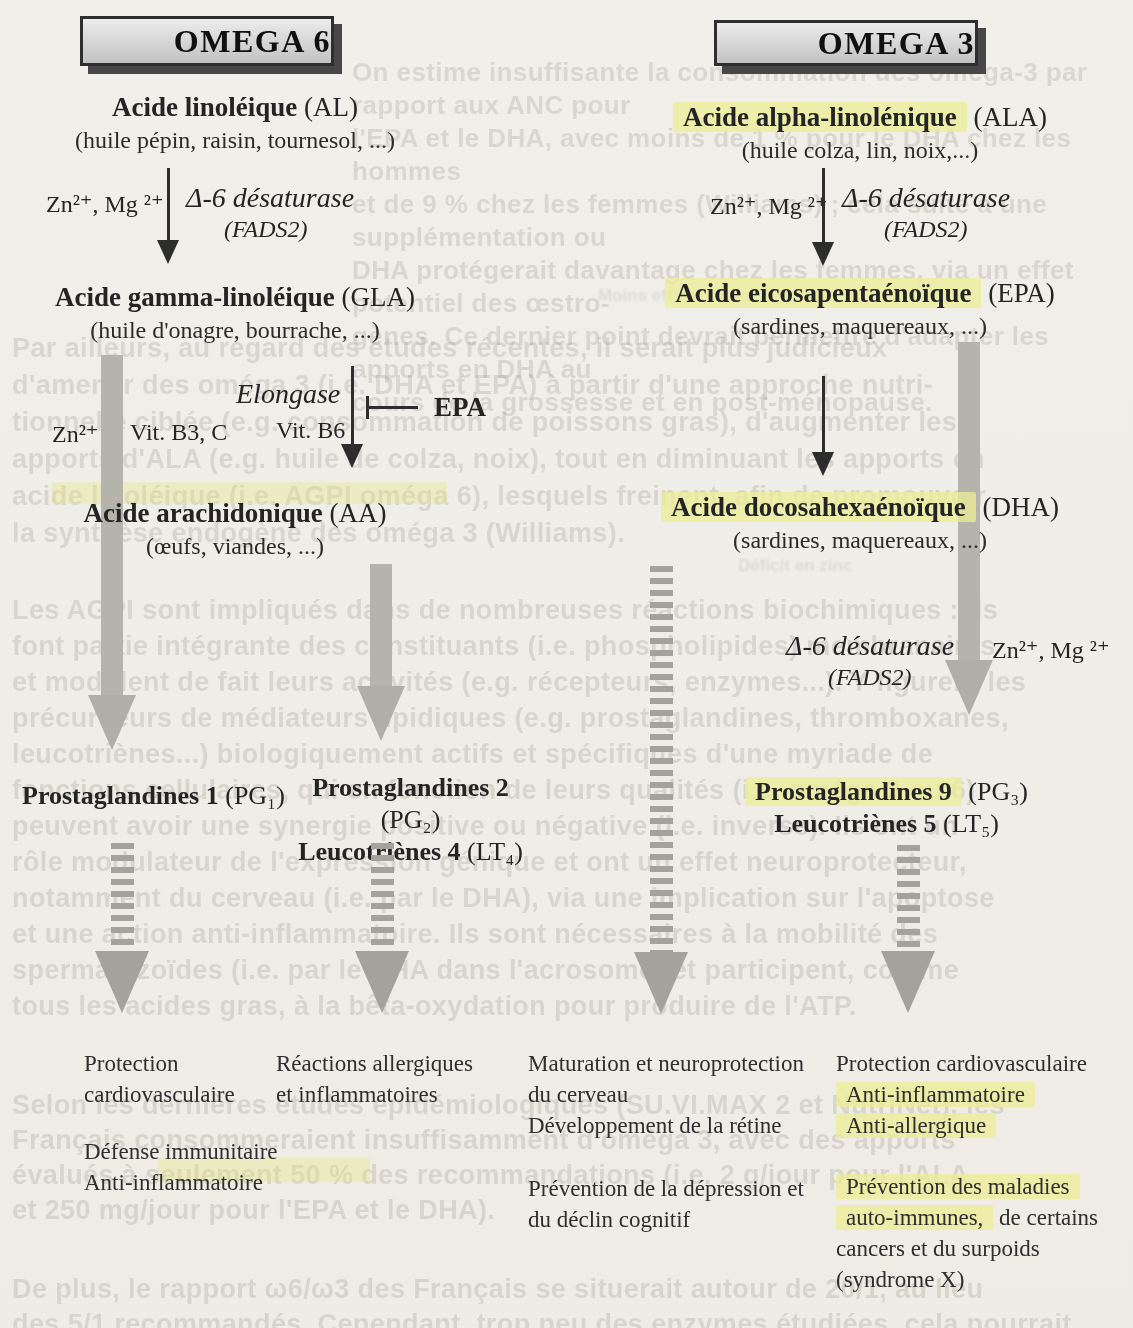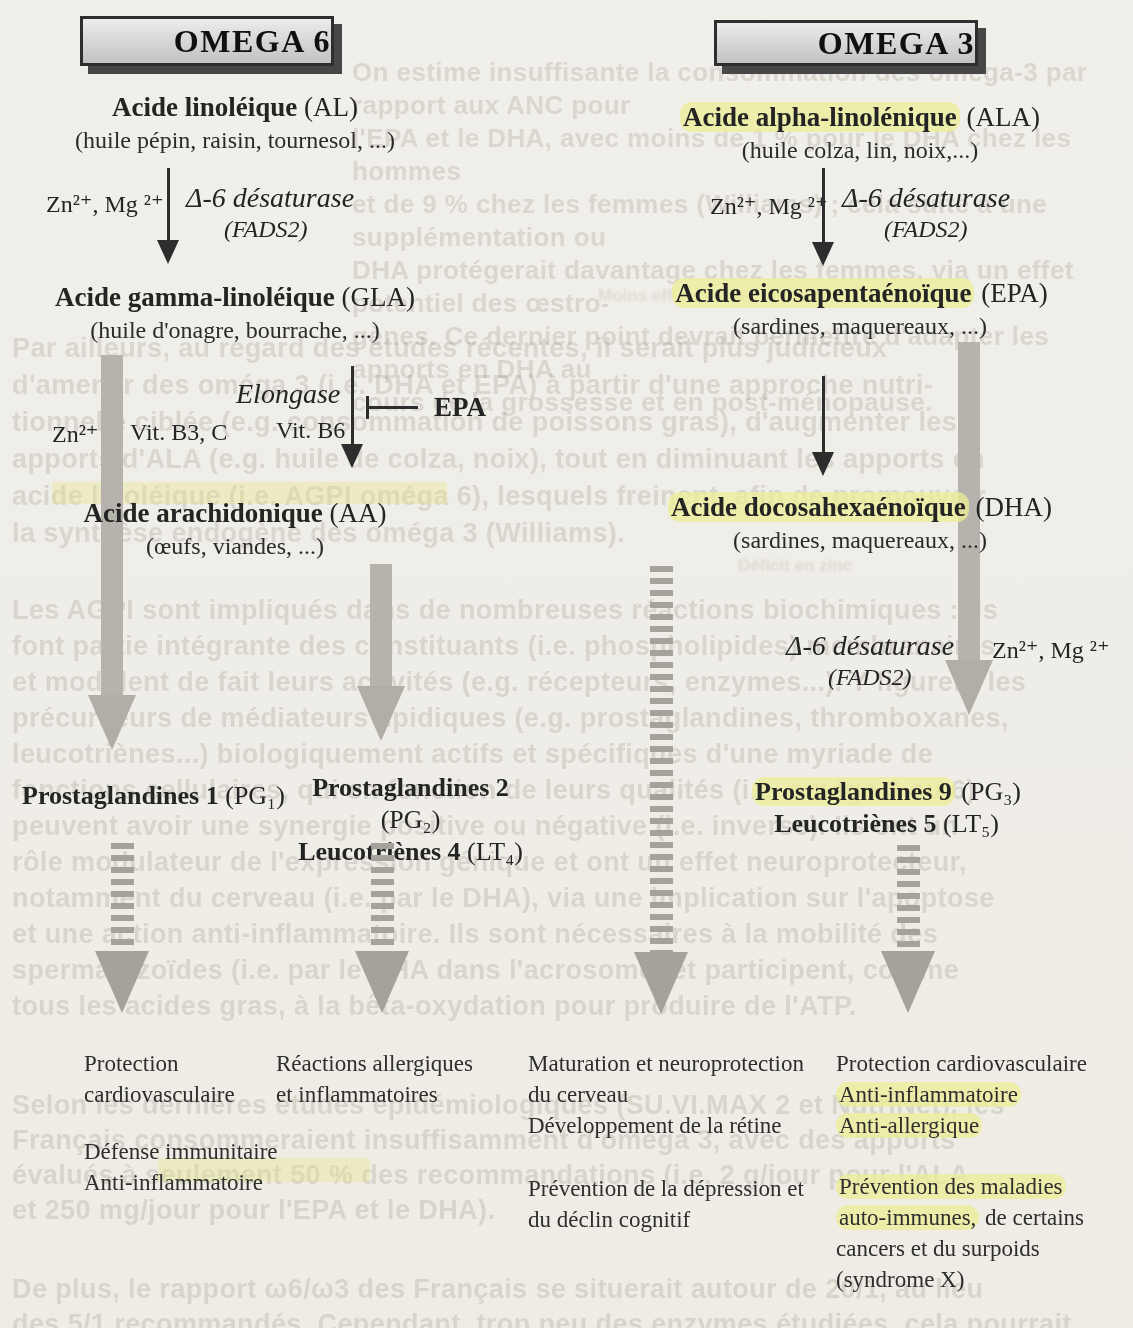--- a/index.html
+++ b/index.html
@@ -24,21 +24,21 @@
     background:linear-gradient(180deg,#ececec 0%,#d9d9d9 45%,#c2c2c2 100%);
     box-shadow:8px 8px 0 0 #474747;
     display:flex;align-items:center;justify-content:flex-end;
   }
   .hbox span{font-weight:bold;font-size:32px;letter-spacing:1.5px;color:#101010;}
   
   .node{position:absolute;text-align:center;}
   .nt{font-size:27px;line-height:31px;}
   .nt .b{font-weight:bold;}
   .ns{font-size:24px;line-height:29px;margin-top:3px;color:#2b2b2b;}
-  .hl{background:rgba(236,238,150,0.75);padding:0 3px;border-radius:12px;}
+  .hl{background:rgba(236,238,150,0.75);padding:0 10px;border-radius:2px;}
   
   .enzyme{position:absolute;font-style:italic;font-size:28px;font-weight:500;}
   .gene{position:absolute;font-style:italic;font-size:24px;}
   .cof{position:absolute;font-size:24px;}
   .inhlabel{position:absolute;font-size:27px;font-weight:bold;margin-left:8px;}
   
   .pg{font-size:26px;font-weight:bold;line-height:32px;}
   .pg .abbr{font-weight:normal;}
   .pgblock{position:absolute;text-align:center;}
   

